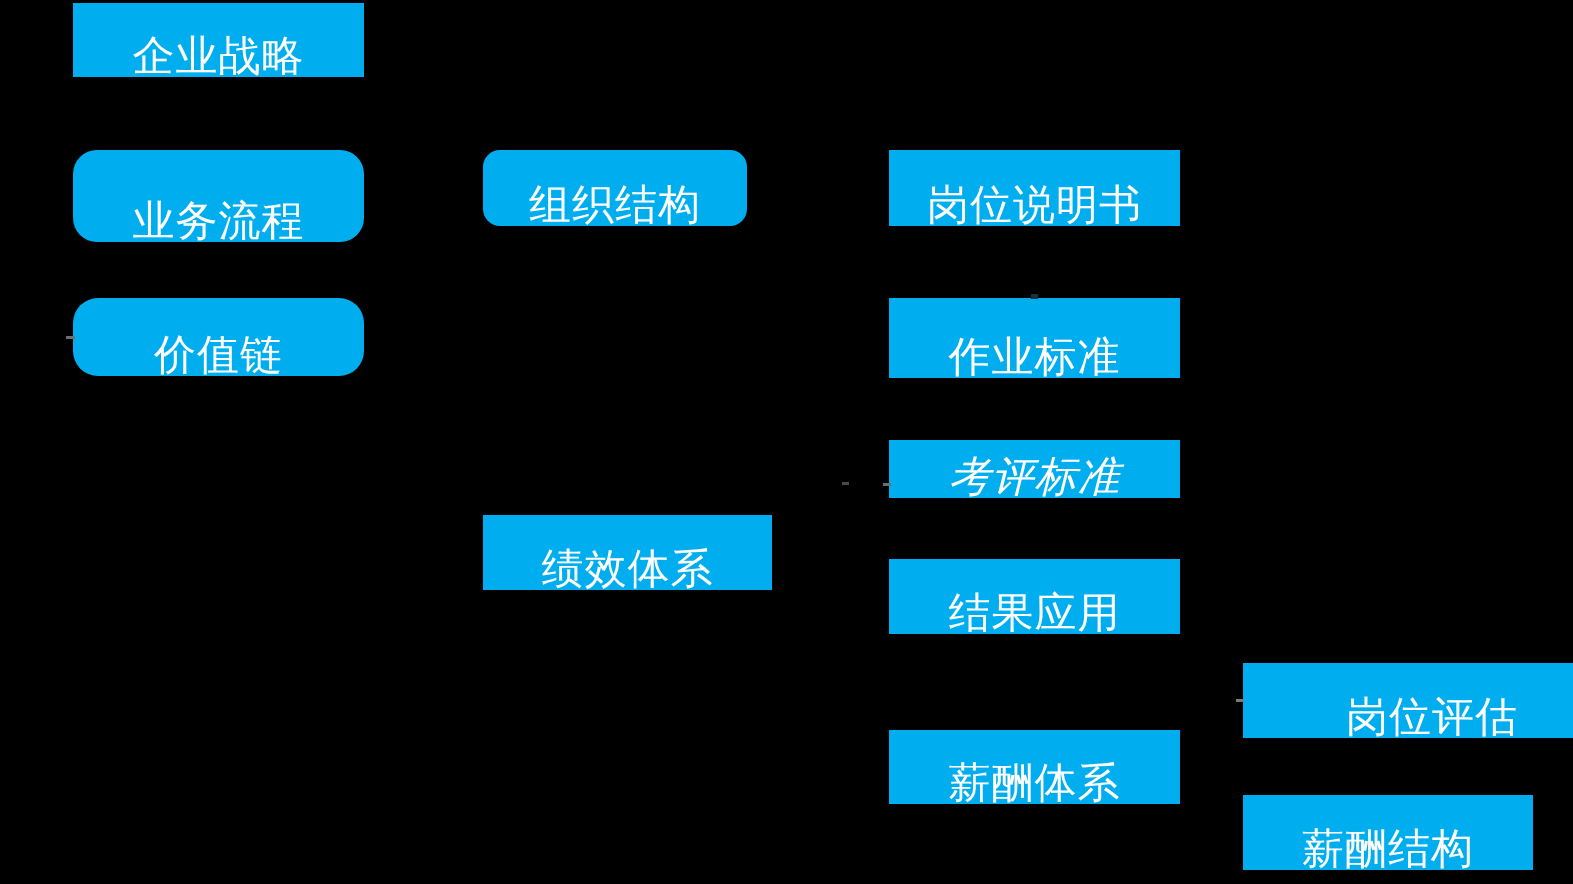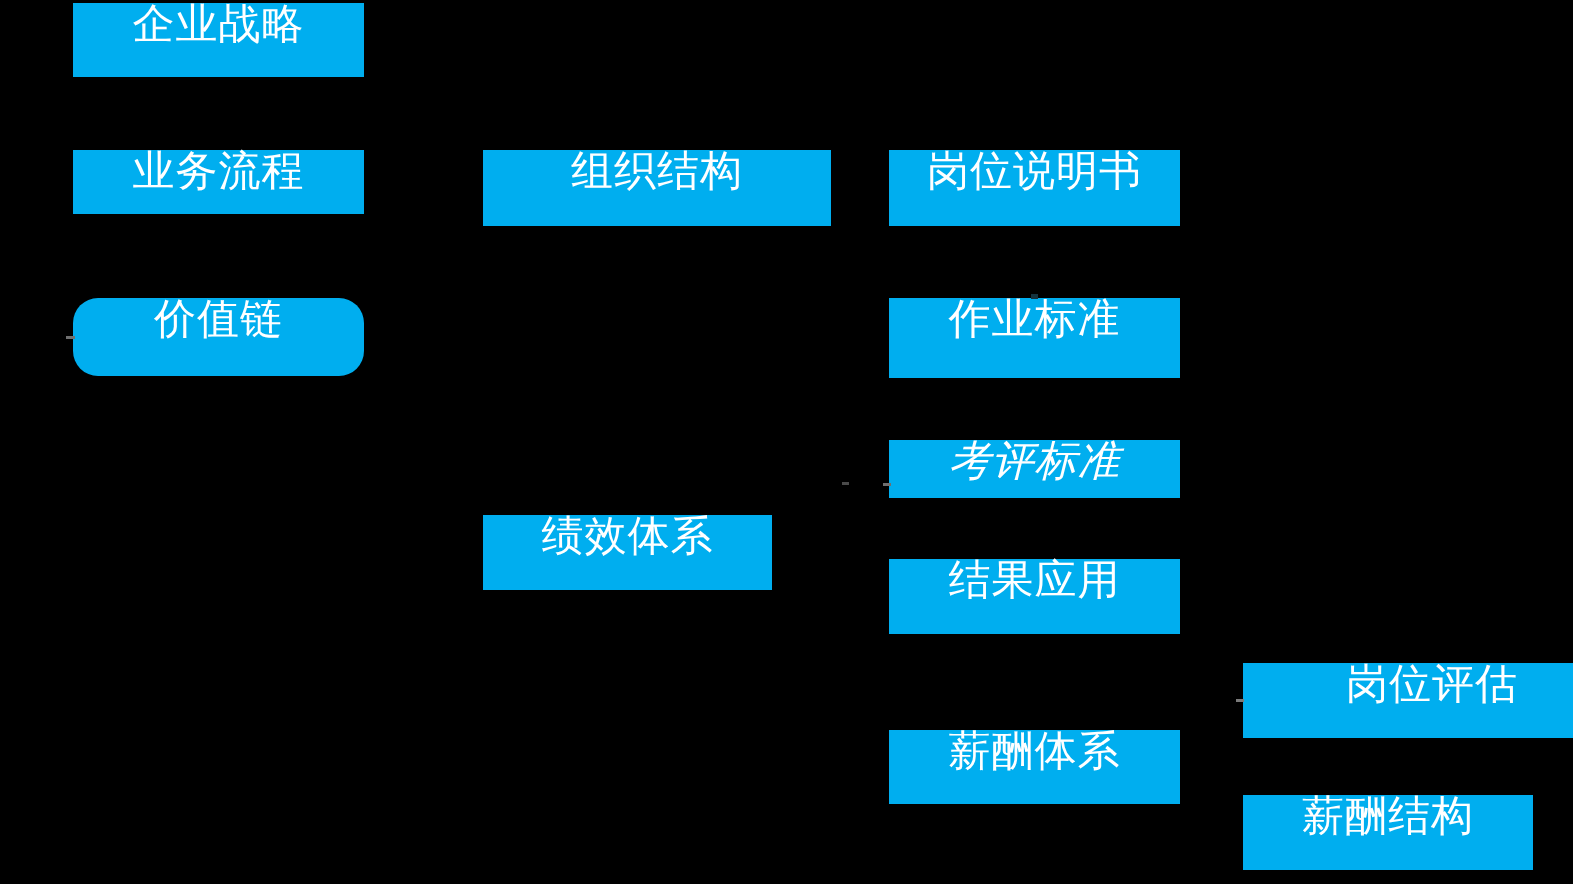--- a/index.html
+++ b/index.html
@@ -13,21 +13,21 @@
     height: 884px;
     background: var(--bg, #000);
     overflow: hidden;
     font-family: "Liberation Sans", "DejaVu Sans", sans-serif;
   }
   .node {
     position: absolute;
     background: var(--node-fill, #00AEEF);
     color: var(--node-text, #fff);
     display: flex;
-    align-items: flex-start;
+    align-items: flex-end;
     justify-content: center;
   }
   .node-label {
     font-size: 42px;
     font-weight: 300;
     letter-spacing: 1px;
     white-space: nowrap;
     line-height: 1;
   }
   .stub {
@@ -36,29 +36,29 @@
 </style>
 </head>
 <body>
 
 <div id="canvas">
 
   <div class="node" style="left:73px; top:3px; width:291px; height:74px;">
     <span class="node-label">企业战略</span>
   </div>
 
-  <div class="node" style="left:73px; top:150px; width:291px; height:64px;">
+  <div class="node" style="left:73px; top:150px; width:291px; height:92px;border-radius:24px;">
     <span class="node-label">业务流程</span>
   </div>
 
   <div class="node" style="left:73px; top:298px; width:291px; height:78px;border-radius:25px;">
     <span class="node-label">价值链</span>
   </div>
 
-  <div class="node" style="left:483px; top:150px; width:348px; height:76px;">
+  <div class="node" style="left:483px; top:150px; width:264px; height:76px;border-radius:17px;">
     <span class="node-label">组织结构</span>
   </div>
 
   <div class="node" style="left:483px; top:503px; width:289px; height:75px;margin-top:12px;">
     <span class="node-label">绩效体系</span>
   </div>
 
   <div class="node" style="left:889px; top:150px; width:291px; height:76px;">
     <span class="node-label">岗位说明书</span>
   </div>

